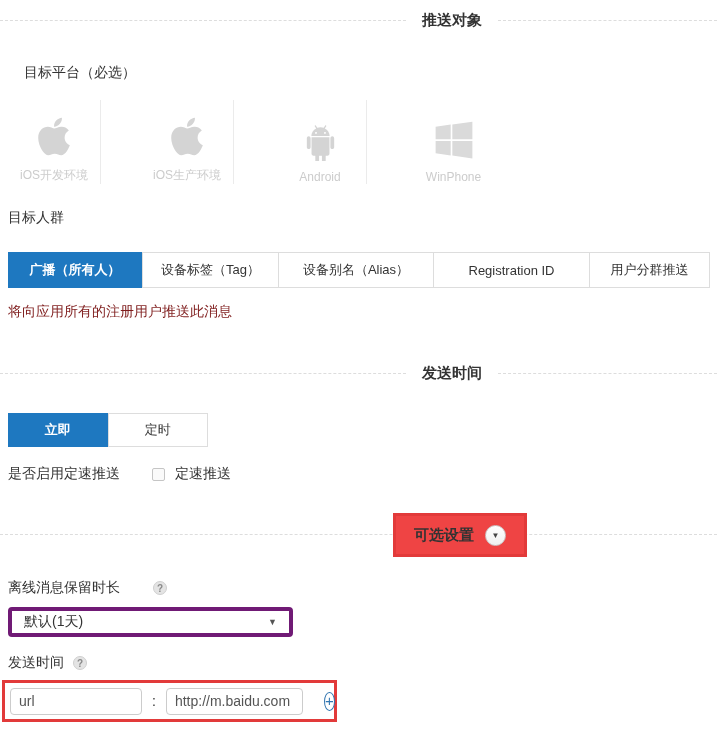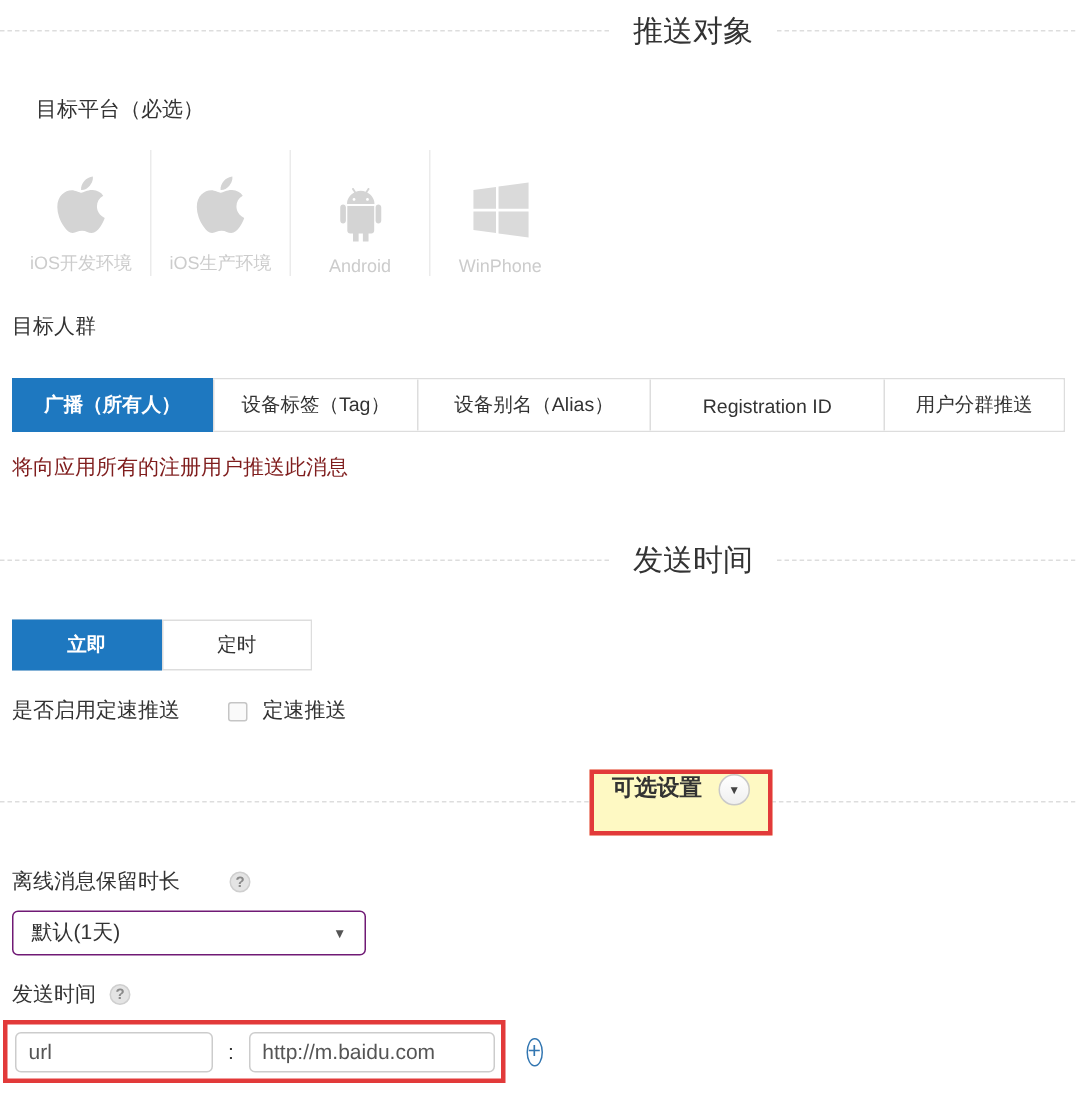--- a/index.html
+++ b/index.html
@@ -10,26 +10,26 @@
     position: relative;
     overflow: hidden;
   }
   .abs { position: absolute; }
 
   
   .sec-header { left: 0; width: 717px; height: 20px; display: flex; align-items: center; }
   .sec-header .rule { border-top: 1px dashed #ddd; height: 0; }
   .sec-header .rule-left { width: 406px; }
   .sec-header .rule-right { flex: 1; }
-  .sec-title { font-size: 20px; font-weight: normal; color: #333; margin: 0 16px; white-space: nowrap; }
+  .sec-title { font-size: 15px; font-weight: bold; color: #333; margin: 0 16px; white-space: nowrap; }
 
   .field-label { font-size: 14px; color: #333; white-space: nowrap; display: flex; align-items: center; }
 
   
-  .platforms { display: flex; }
+  .platforms { display: flex; gap: 40px; }
   .platform { width: 93px; height: 84px; display: flex; flex-direction: column; align-items: center; justify-content: flex-end; border-right: 1px solid #ebebeb; }
   .platform:last-child { border-right: none; }
   .platform .icon-box { height: 56px; display: flex; align-items: flex-end; justify-content: center; }
   .platform svg { fill: #d4d4d4; }
   .platform .p-label { margin-top: 9px; font-size: 12px; color: #ccc; white-space: nowrap; }
 
   
   .tabbar { display: flex; border: 1px solid #ddd; background: #fff; }
   .tab { display: flex; align-items: center; justify-content: center; font-size: 13px; color: #333; border-left: 1px solid #ddd; cursor: pointer; background: #fff; }
   .tab:first-child { border-left: none; }
@@ -53,64 +53,64 @@
     appearance: none; -webkit-appearance: none;
     width: 13px; height: 13px; border: 1px solid #c5c5c5; background: #fafafa;
     border-radius: 2px; margin-left: 32px; cursor: pointer; display: inline-block;
   }
   .speed-row .cb-label { margin-left: 10px; }
 
   
   .opt-wrap { left: 0; top: 513px; width: 717px; height: 44px; }
   .opt-wrap .line { position: absolute; left: 0; right: 0; top: 21px; border-top: 1px dashed #ddd; }
   .opt-box {
-    position: absolute; left: 393px; top: 0; width: 122px; height: 44px;
-    border: 3px solid #e23a3a; background: #fef9c3;
-    display: flex; align-items: flex-start; justify-content: center; gap: 11px;
+    position: absolute; left: 393px; top: 0; width: 134px; height: 44px;
+    border: 3px solid #e23a3a; background: #ef4444;
+    display: flex; align-items: center; justify-content: center; gap: 11px;
   }
   .opt-box .opt-title { font-size: 15px; font-weight: bold; }
   .expand-btn {
     width: 21px; height: 21px; border-radius: 50%;
     border: 1px solid #c9c9c9; background: linear-gradient(#ffffff, #f0f0f0);
     display: flex; align-items: center; justify-content: center;
     font-size: 8px; color: #444; cursor: pointer;
   }
 
   
   .help {
     width: 14px; height: 14px; border-radius: 50%;
     background: #e4e4e4; border: 1px solid #cfcfcf;
     color: #8a8a8a; font-size: 10px; font-weight: bold;
     display: inline-flex; align-items: center; justify-content: center;
     margin-left: 9px; cursor: pointer;
   }
 
   
   .select {
-    left: 8px; top: 607px; width: 236px; height: 30px;
-    border: 1px solid #701a75; border-radius: 4px; background: #fff;
+    left: 8px; top: 607px; width: 285px; height: 30px;
+    border: 4px solid #701a75; border-radius: 4px; background: #fff;
     display: flex; align-items: center; font-size: 14px; color: #333;
     padding: 0 12px; cursor: pointer;
   }
   .select .caret { margin-left: auto; font-size: 9px; color: #555; }
 
   
   .extra-row {
     left: 2px; top: 680px; width: 335px; height: 42px;
     border: 3px solid #e23a3a; background: #fff;
     display: flex; align-items: center; gap: 10px;
   }
   .extra-row input {
     height: 27px; border: 1px solid #ccc; border-radius: 4px;
     font-size: 14px; color: #555; padding: 0 8px; outline: none;
     font-family: "Liberation Sans", "DejaVu Sans", sans-serif;
   }
   .extra-key { width: 132px; margin-left: 5px; }
   .extra-colon { width: 22px; text-align: center; font-size: 14px; color: #333; }
-  .extra-val { width: 164px; }
+  .extra-val { width: 137px; }
   .add-btn {
     width: 19px; height: 19px; border-radius: 50%;
     border: 1px solid #3276b1; color: #3276b1;
     display: flex; align-items: center; justify-content: center;
     font-size: 15px; line-height: 1; margin-left: 11px; cursor: pointer;
     padding-bottom: 1px;
   }
 </style>
 </head>
 <body>

